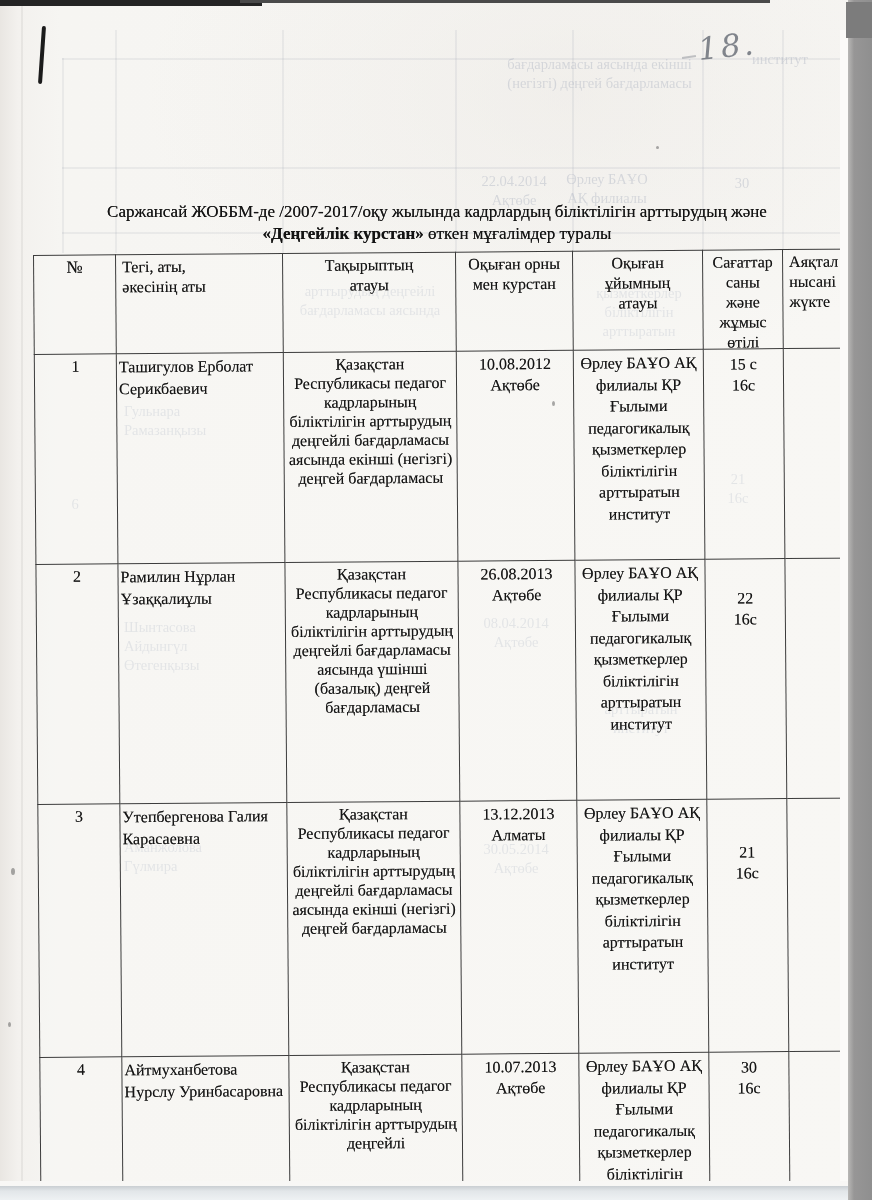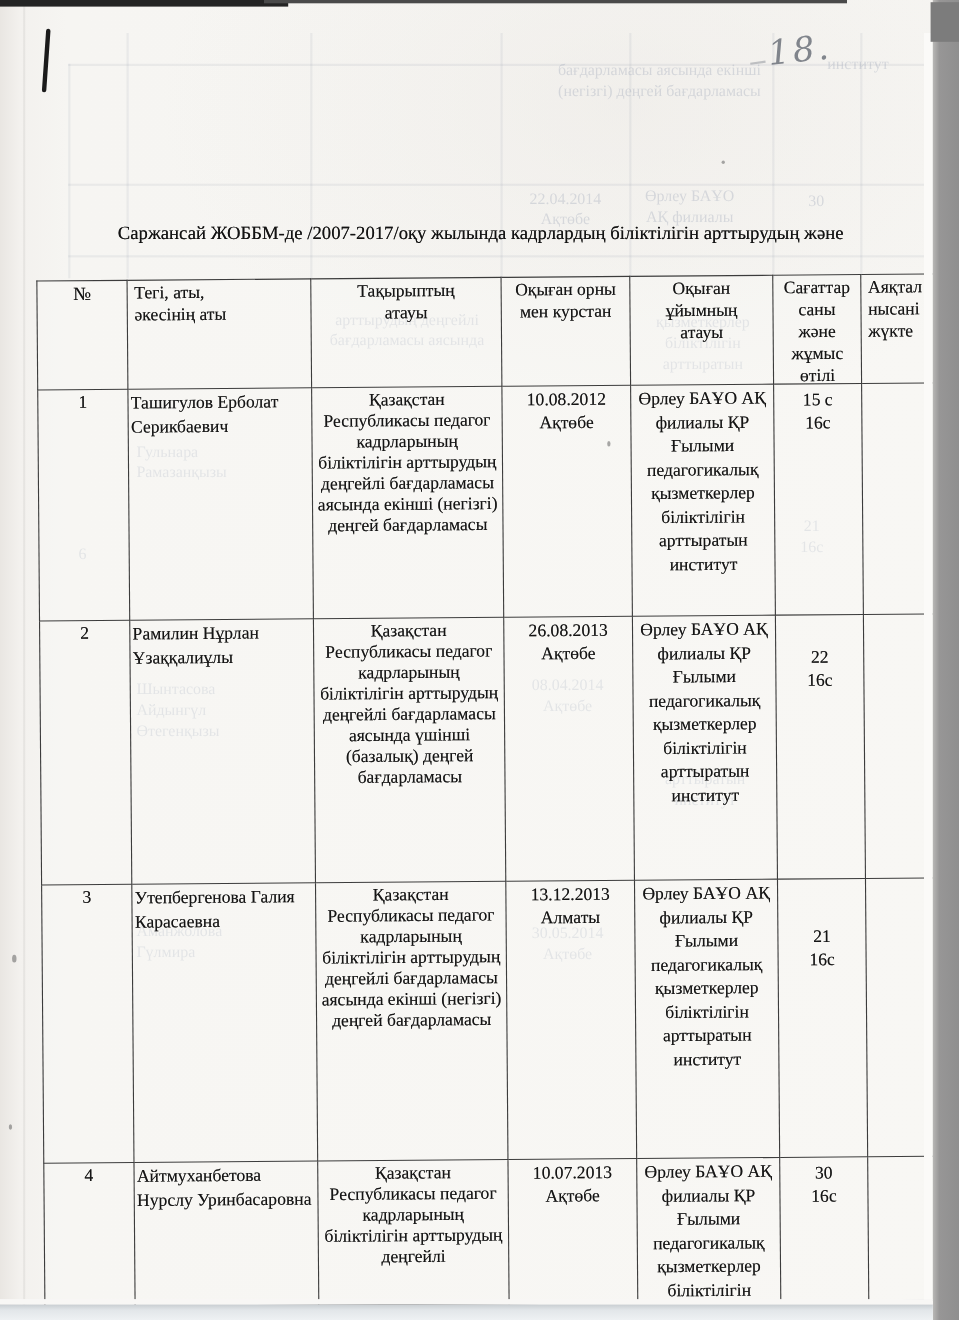--- a/index.html
+++ b/index.html
@@ -72,21 +72,21 @@
   <div class="gline" style="left:782px;top:30px;width:2px;height:223px;"></div>
   <div class="gline" style="left:62px;top:58px;width:2px;height:195px;"></div>
   <div class="gline" style="left:62px;top:58px;width:784px;height:2px;"></div>
   <div class="gline" style="left:62px;top:167px;width:784px;height:2px;"></div>
   <div class="gline" style="left:62px;top:232px;width:784px;height:2px;"></div>
 
   <div class="bleed" style="left:492px;top:55px;width:215px;">бағдарламасы аясында екінші (негізгі) деңгей бағдарламасы</div>
   <div class="bleed" style="left:725px;top:50px;width:110px;">институт</div>
   <div class="bleed" style="left:458px;top:172px;width:112px;">22.04.2014
 Ақтөбе</div>
-  <div class="bleed" style="left:566px;top:170px;width:122px;text-align:center;">Өрлеу БАҰО
+  <div class="bleed" style="left:546px;top:170px;width:122px;text-align:center;">Өрлеу БАҰО
 АҚ филиалы</div>
   <div class="bleed" style="left:712px;top:174px;width:60px;">30</div>
   <div class="bleed" style="left:290px;top:282px;width:160px;">арттырудың деңгейлі бағдарламасы аясында</div>
   <div class="bleed" style="left:580px;top:284px;width:118px;">қызметкерлер біліктілігін арттыратын</div>
   <div class="bleed" style="left:124px;top:402px;width:150px;text-align:left;">Гульнара
 Рамазанқызы</div>
   <div class="bleed" style="left:706px;top:470px;width:64px;">21
 16с</div>
   <div class="bleed" style="left:124px;top:618px;width:150px;text-align:left;">Шынтасова
 Айдынгүл
@@ -96,20 +96,21 @@
   <div class="bleed" style="left:584px;top:700px;width:114px;">арттыратын
 институт</div>
   <div class="bleed" style="left:124px;top:838px;width:150px;text-align:left;">Аманжолова
 Гүлмира</div>
   <div class="bleed" style="left:462px;top:840px;width:108px;">30.05.2014
 Ақтөбе</div>
   <div class="bleed" style="left:60px;top:495px;width:30px;">6</div>
 
   <div class="title">
     <div>Саржансай ЖОББМ-де /2007-2017/оқу жылында  кадрлардың біліктілігін арттырудың және</div>
+    <div><b>«Деңгейлік курстан»</b><span> өткен мұғалімдер туралы</span></div>
   </div>
 
   <div class="tablewrap">
     <table class="doc">
       <colgroup>
         <col class="c-num">
           <col class="c-name">
           <col class="c-topic">
           <col class="c-place">
         <col class="c-org">

